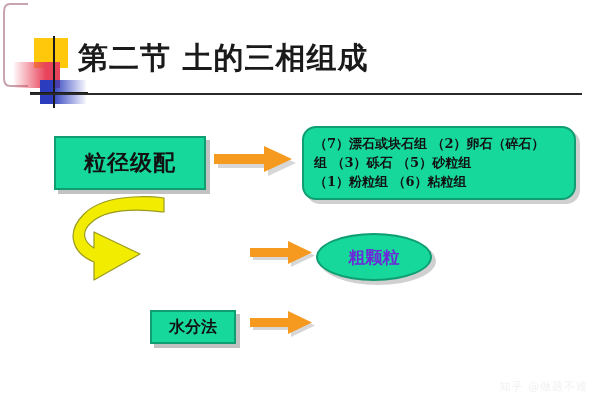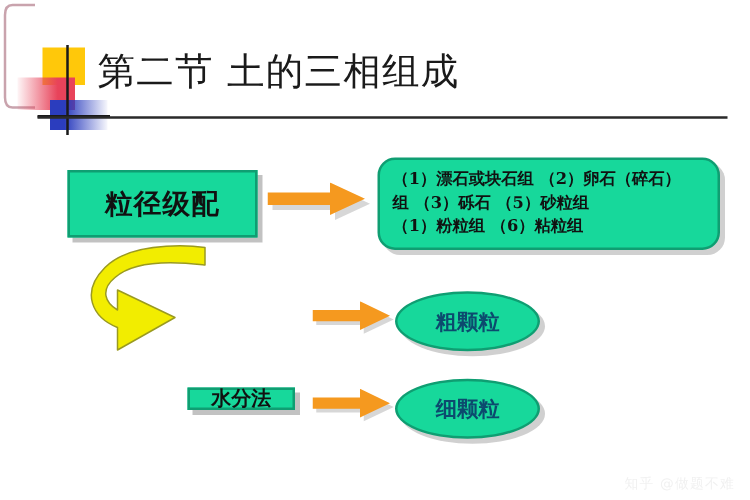--- a/index.html
+++ b/index.html
@@ -69,21 +69,21 @@
     width: 58px;
     height: 2px;
     background: #1a1a1a;
   }
 
   .title-text {
     position: absolute;
     left: 78px;
     top: 38px;
     font-size: 30px;
-    font-weight: 400;
+    font-weight: 700;
     color: #1a1a1a;
     font-family: "DejaVu Serif", "Liberation Serif", serif;
     letter-spacing: 1px;
     white-space: nowrap;
     line-height: 40px;
   }
   .title-rule {
     position: absolute;
     left: 30px;
     top: 93px;
@@ -121,21 +121,21 @@
     left: 150px;
     top: 240px;
     width: 86px;
     height: 34px;
     font-size: 16px;
   }
   #box-water {
     left: 150px;
     top: 310px;
     width: 86px;
-    height: 18px;
+    height: 34px;
     font-size: 16px;
   }
 
   .rounded-panel {
     position: absolute;
     left: 302px;
     top: 126px;
     width: 274px;
     height: 74px;
     background: #17D89B;
@@ -159,21 +159,21 @@
     background: #17D89B;
     border: 2px solid #0F9E72;
     border-radius: 50%;
     box-sizing: border-box;
     display: flex;
     align-items: center;
     justify-content: center;
     font-family: "DejaVu Serif", "Liberation Serif", serif;
     font-size: 17px;
     font-weight: 700;
-    color: #0c4a6e;
+    color: #6d28d9;
     box-shadow: 4px 4px 0 rgba(120,120,120,0.35);
   }
   #oval-coarse {
     left: 316px;
     top: 233px;
     width: 116px;
     height: 48px;
   }
   #oval-fine {
     left: 316px;
@@ -251,21 +251,21 @@
   
   <svg class="arrow-orange" id="arrow-top" viewBox="0 0 86 36">
     <g transform="translate(4,4)">
       <path d="M0 8 L50 8 L50 0 L78 13 L50 26 L50 18 L0 18 Z" fill="#9a9a9a" opacity="0.4"></path>
     </g>
     <path d="M0 8 L50 8 L50 0 L78 13 L50 26 L50 18 L0 18 Z" fill="#F5991F"></path>
   </svg>
 
   
   <div class="rounded-panel">
-    <div class="line">（1）漂石或块石组 （2）卵石（碎石）</div>
+    <div class="line">（7）漂石或块石组 （2）卵石（碎石）</div>
     <div class="line">组 （3）砾石 （5）砂粒组</div>
     <div class="line">（1）粉粒组 （6）粘粒组</div>
   </div>
 
   
   <svg id="arrow-curved" class="arrow-orange" viewBox="0 0 118 108">
     <path d="M96 6
              C 96 6, 40 -2, 16 22
              C -4 42, 6 62, 26 70
              L 26 88
@@ -295,17 +295,16 @@
   
   <svg class="arrow-orange" id="arrow-bot" viewBox="0 0 68 32">
     <g transform="translate(3,3)">
       <path d="M0 7 L38 7 L38 0 L62 11.5 L38 23 L38 16 L0 16 Z" fill="#9a9a9a" opacity="0.4"></path>
     </g>
     <path d="M0 7 L38 7 L38 0 L62 11.5 L38 23 L38 16 L0 16 Z" fill="#F5991F"></path>
   </svg>
 
   <div class="oval" id="oval-coarse">粗颗粒</div>
 
-  <div class="oval" id="oval-fine">细颗粒</div>
 
   <div class="watermark">知乎 @做题不难</div>
 
 </div>
 
 </body></html>

